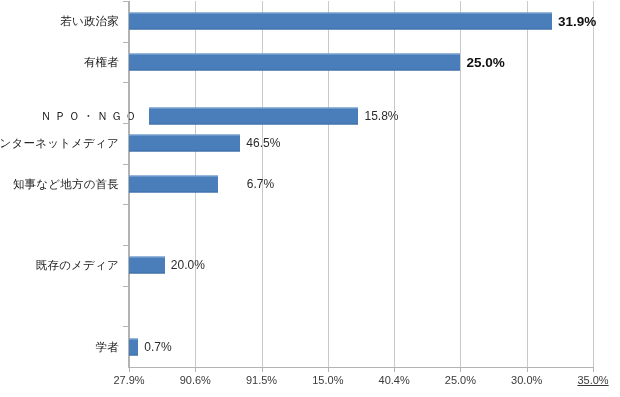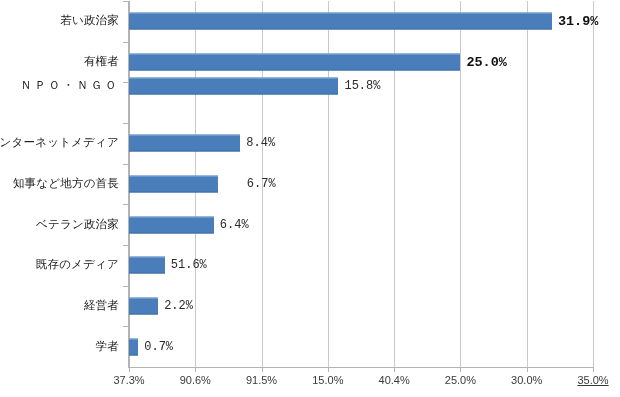--- a/index.html
+++ b/index.html
@@ -55,21 +55,20 @@
     height: 367px;
     background: #b3b3b3;
   }
 
   
   .bar-row {
     position: absolute;
     left: 0;
     right: 0;
     height: 38px;
-    font-family: Liberation Mono, monospace;
   }
   .cat-label {
     position: absolute;
     right: 100%;
     margin-right: 10px;
     top: 50%;
     transform: translateY(-50%);
     white-space: nowrap;
     font-size: 11.5px;
     color: #1a1a1a;
@@ -146,61 +145,51 @@
       <div class="bar-row" style="top: 0px; height: 40.6667px;">
         <div class="cat-label">若い政治家</div>
         <div class="bar" style="width: 422.903px; background: rgb(74, 126, 187);"></div>
         <div class="bar-value emph" style="left: 422.903px;">31.9%</div>
       </div>
       <div class="bar-row" style="top: 40.6667px; height: 40.6667px;">
         <div class="cat-label">有権者</div>
         <div class="bar" style="width: 331.429px; background: rgb(74, 126, 187);"></div>
         <div class="bar-value emph" style="left: 331.429px;">25.0%</div>
       </div>
-      <div class="bar-row" style="top: 65px; height: 40.6667px;">
+      <div class="bar-row" style="top: 95px; height: 40.6667px; margin-left: 20px;">
         <div class="cat-label wide">ＮＰＯ・ＮＧＯ</div>
         <div class="bar" style="width: 209.463px; background: rgb(74, 126, 187);"></div>
         <div class="bar-value" style="left: 209.463px;">15.8%</div>
       </div>
       <div class="bar-row" style="top: 122px; height: 40.6667px;">
         <div class="cat-label">インターネットメディア</div>
         <div class="bar" style="width: 111.36px; background: rgb(74, 126, 187);"></div>
-        <div class="bar-value" style="left: 111.36px;">8.4%</div>
+        <div class="bar-value" style="left: 111.36px;">46.5%</div>
       </div>
       <div class="bar-row" style="top: 162.667px; height: 40.6667px; text-align: right;">
         <div class="cat-label">知事など地方の首長</div>
         <div class="bar" style="width: 88.8229px; background: rgb(74, 126, 187);"></div>
         <div class="bar-value" style="left: 88.8229px; margin-left: 29px;">6.7%</div>
       </div>
-      <div class="bar-row" style="top: 203.333px; height: 40.6667px;">
-        <div class="cat-label">ベテラン政治家</div>
-        <div class="bar" style="width: 84.8457px; background: rgb(74, 126, 187);"></div>
-        <div class="bar-value" style="left: 84.8457px;">6.4%</div>
-      </div>
       <div class="bar-row" style="top: 244px; height: 40.6667px;">
         <div class="cat-label">既存のメディア</div>
         <div class="bar" style="width: 35.7943px; background: rgb(74, 126, 187);"></div>
-        <div class="bar-value" style="left: 35.7943px;">51.6%</div>
-      </div>
-      <div class="bar-row" style="top: 284.667px; height: 40.6667px;">
-        <div class="cat-label">経営者</div>
-        <div class="bar" style="width: 29.1657px; background: rgb(74, 126, 187);"></div>
-        <div class="bar-value" style="left: 29.1657px;">2.2%</div>
+        <div class="bar-value" style="left: 35.7943px;">20.0%</div>
       </div>
       <div class="bar-row" style="top: 325.333px; height: 40.6667px;">
         <div class="cat-label">学者</div>
         <div class="bar" style="width: 9.28px; background: rgb(74, 126, 187);"></div>
         <div class="bar-value" style="left: 9.28px; text-align: right;">0.7%</div>
       </div>
     </div>
   <div id="value-axis-line"></div>
   <div id="category-axis-line"></div>
 
 <div class="tick-mark" style="left: 129px;"></div>
-    <div class="tick-label" style="left: 129px;">37.3%</div>
+    <div class="tick-label" style="left: 129px;">27.9%</div>
     <div class="tick-mark" style="left: 195.286px;"></div>
     <div class="tick-label" style="left: 195.286px;">90.6%</div>
     <div class="tick-mark" style="left: 261.571px;"></div>
     <div class="tick-label" style="left: 261.571px;">91.5%</div>
     <div class="tick-mark" style="left: 327.857px;"></div>
     <div class="tick-label" style="left: 327.857px;">15.0%</div>
     <div class="tick-mark" style="left: 394.143px;"></div>
     <div class="tick-label" style="left: 394.143px;">40.4%</div>
     <div class="tick-mark" style="left: 460.429px;"></div>
     <div class="tick-label" style="left: 460.429px;">25.0%</div>

